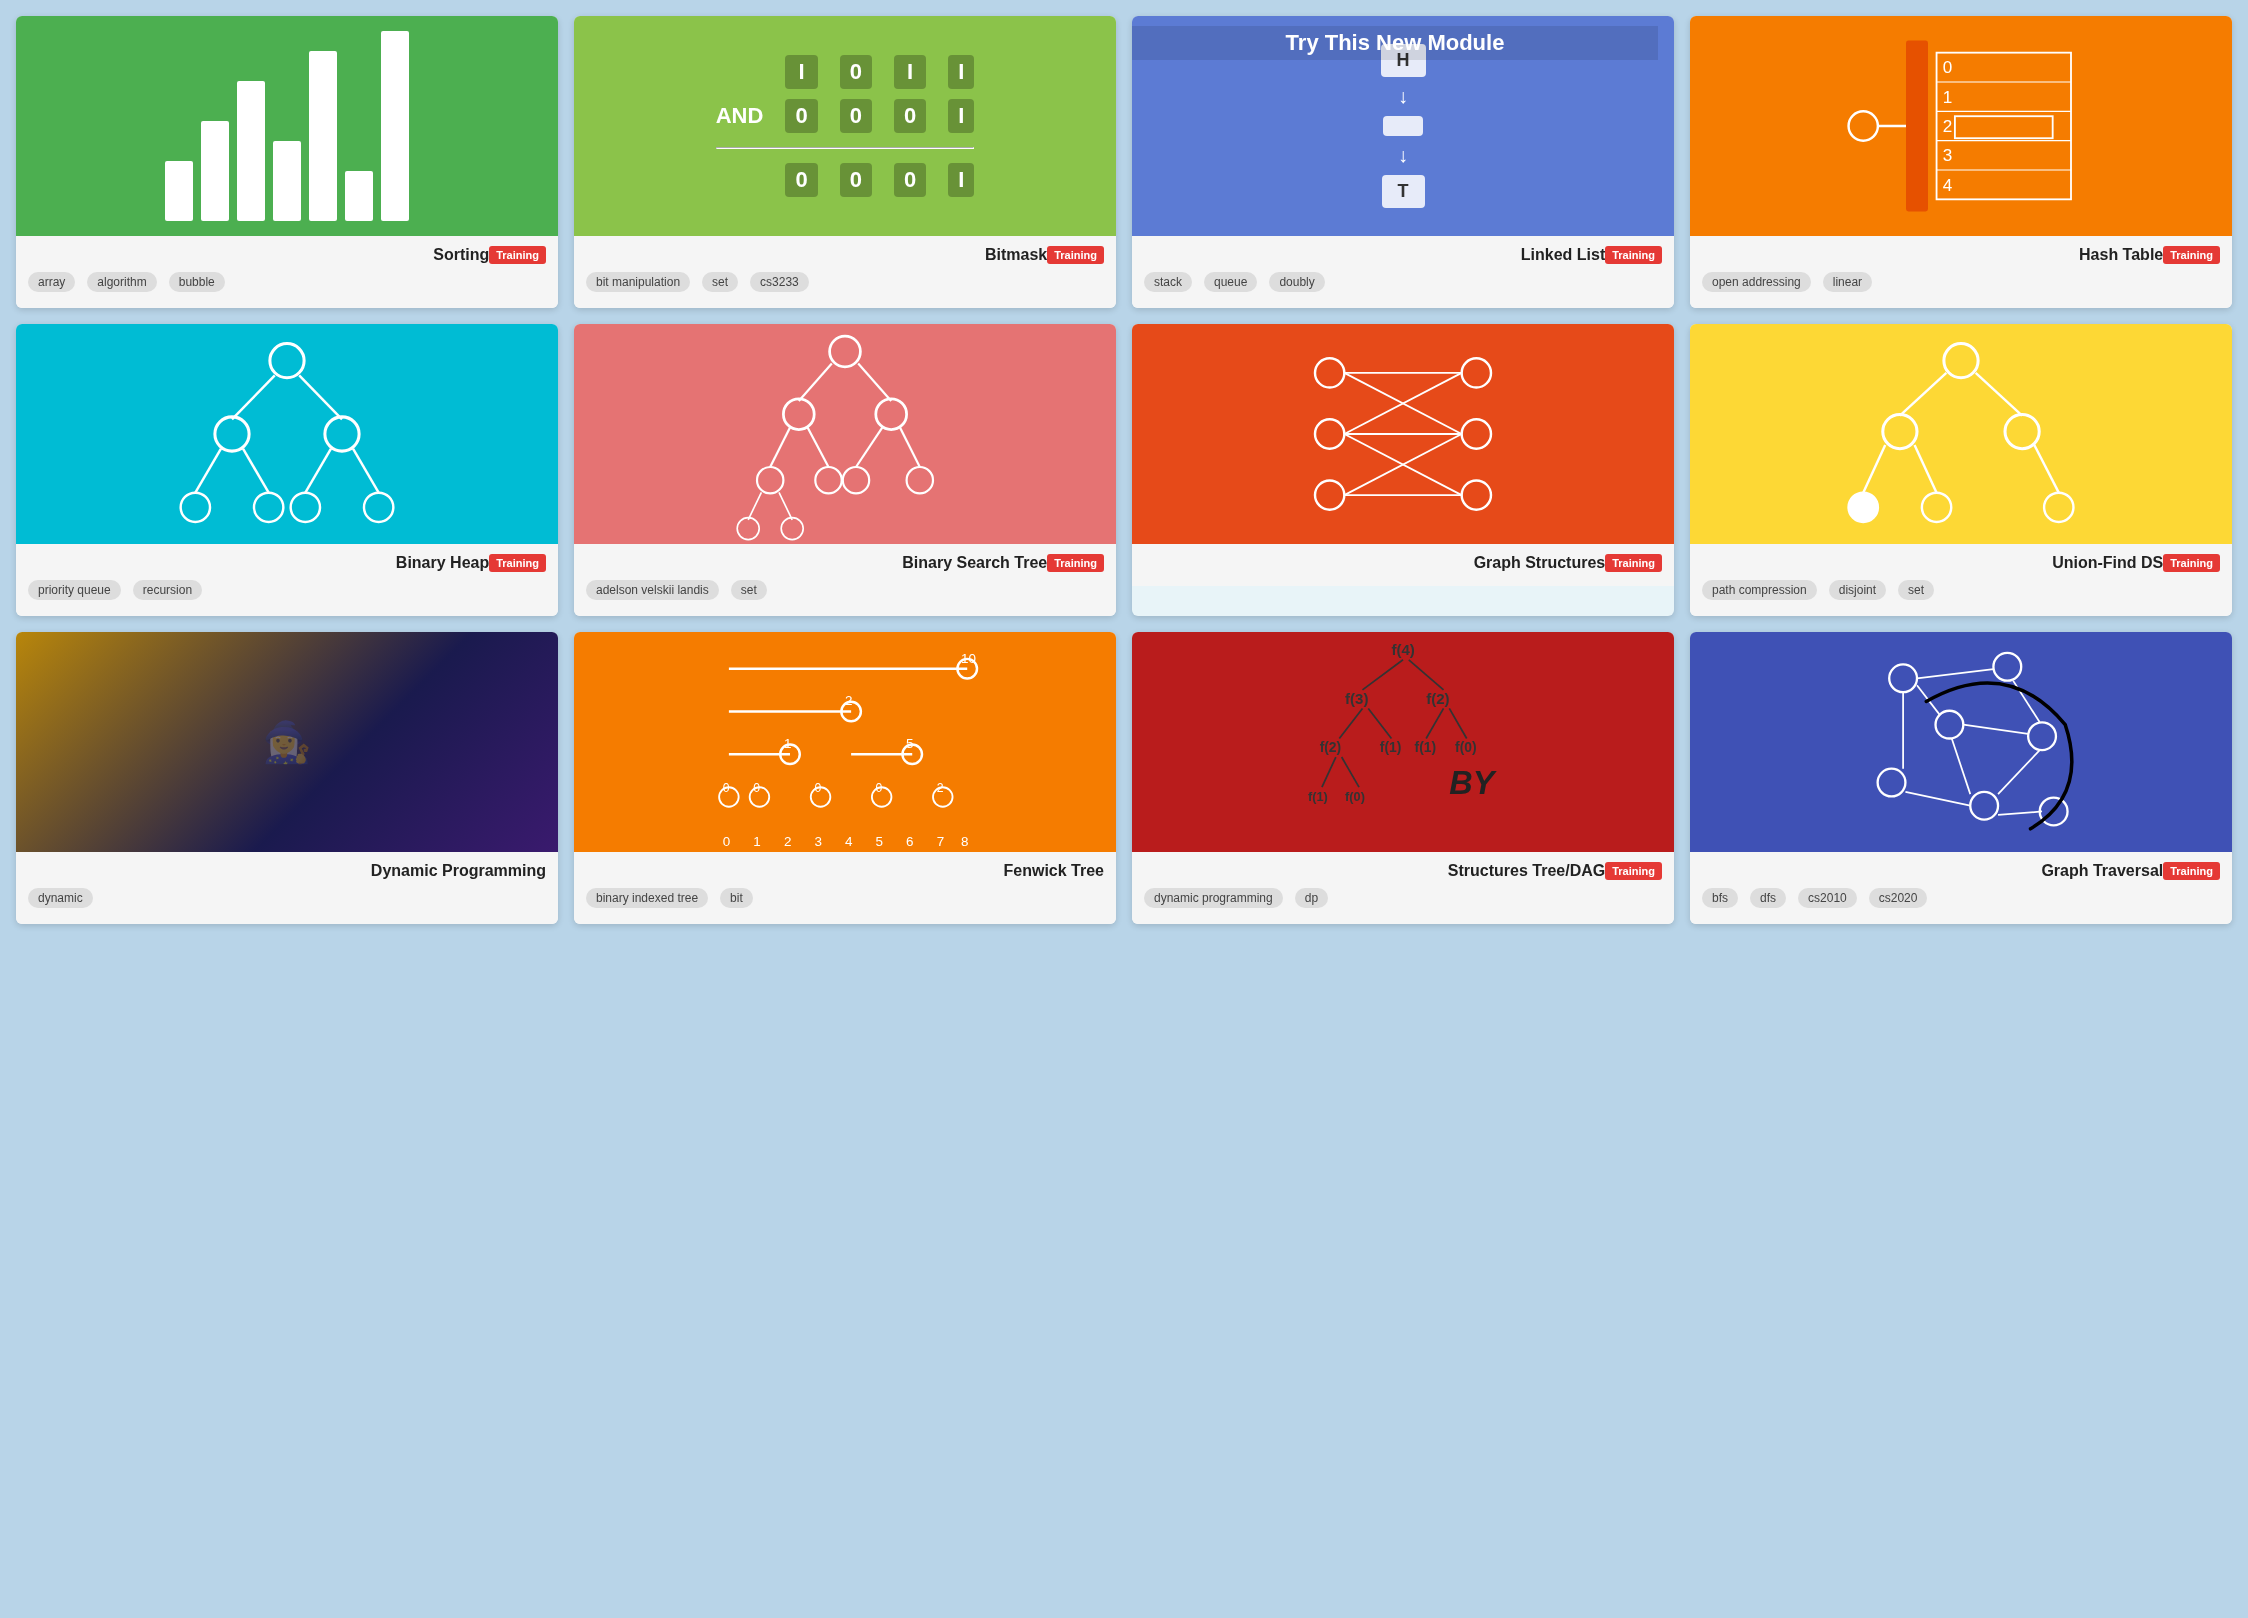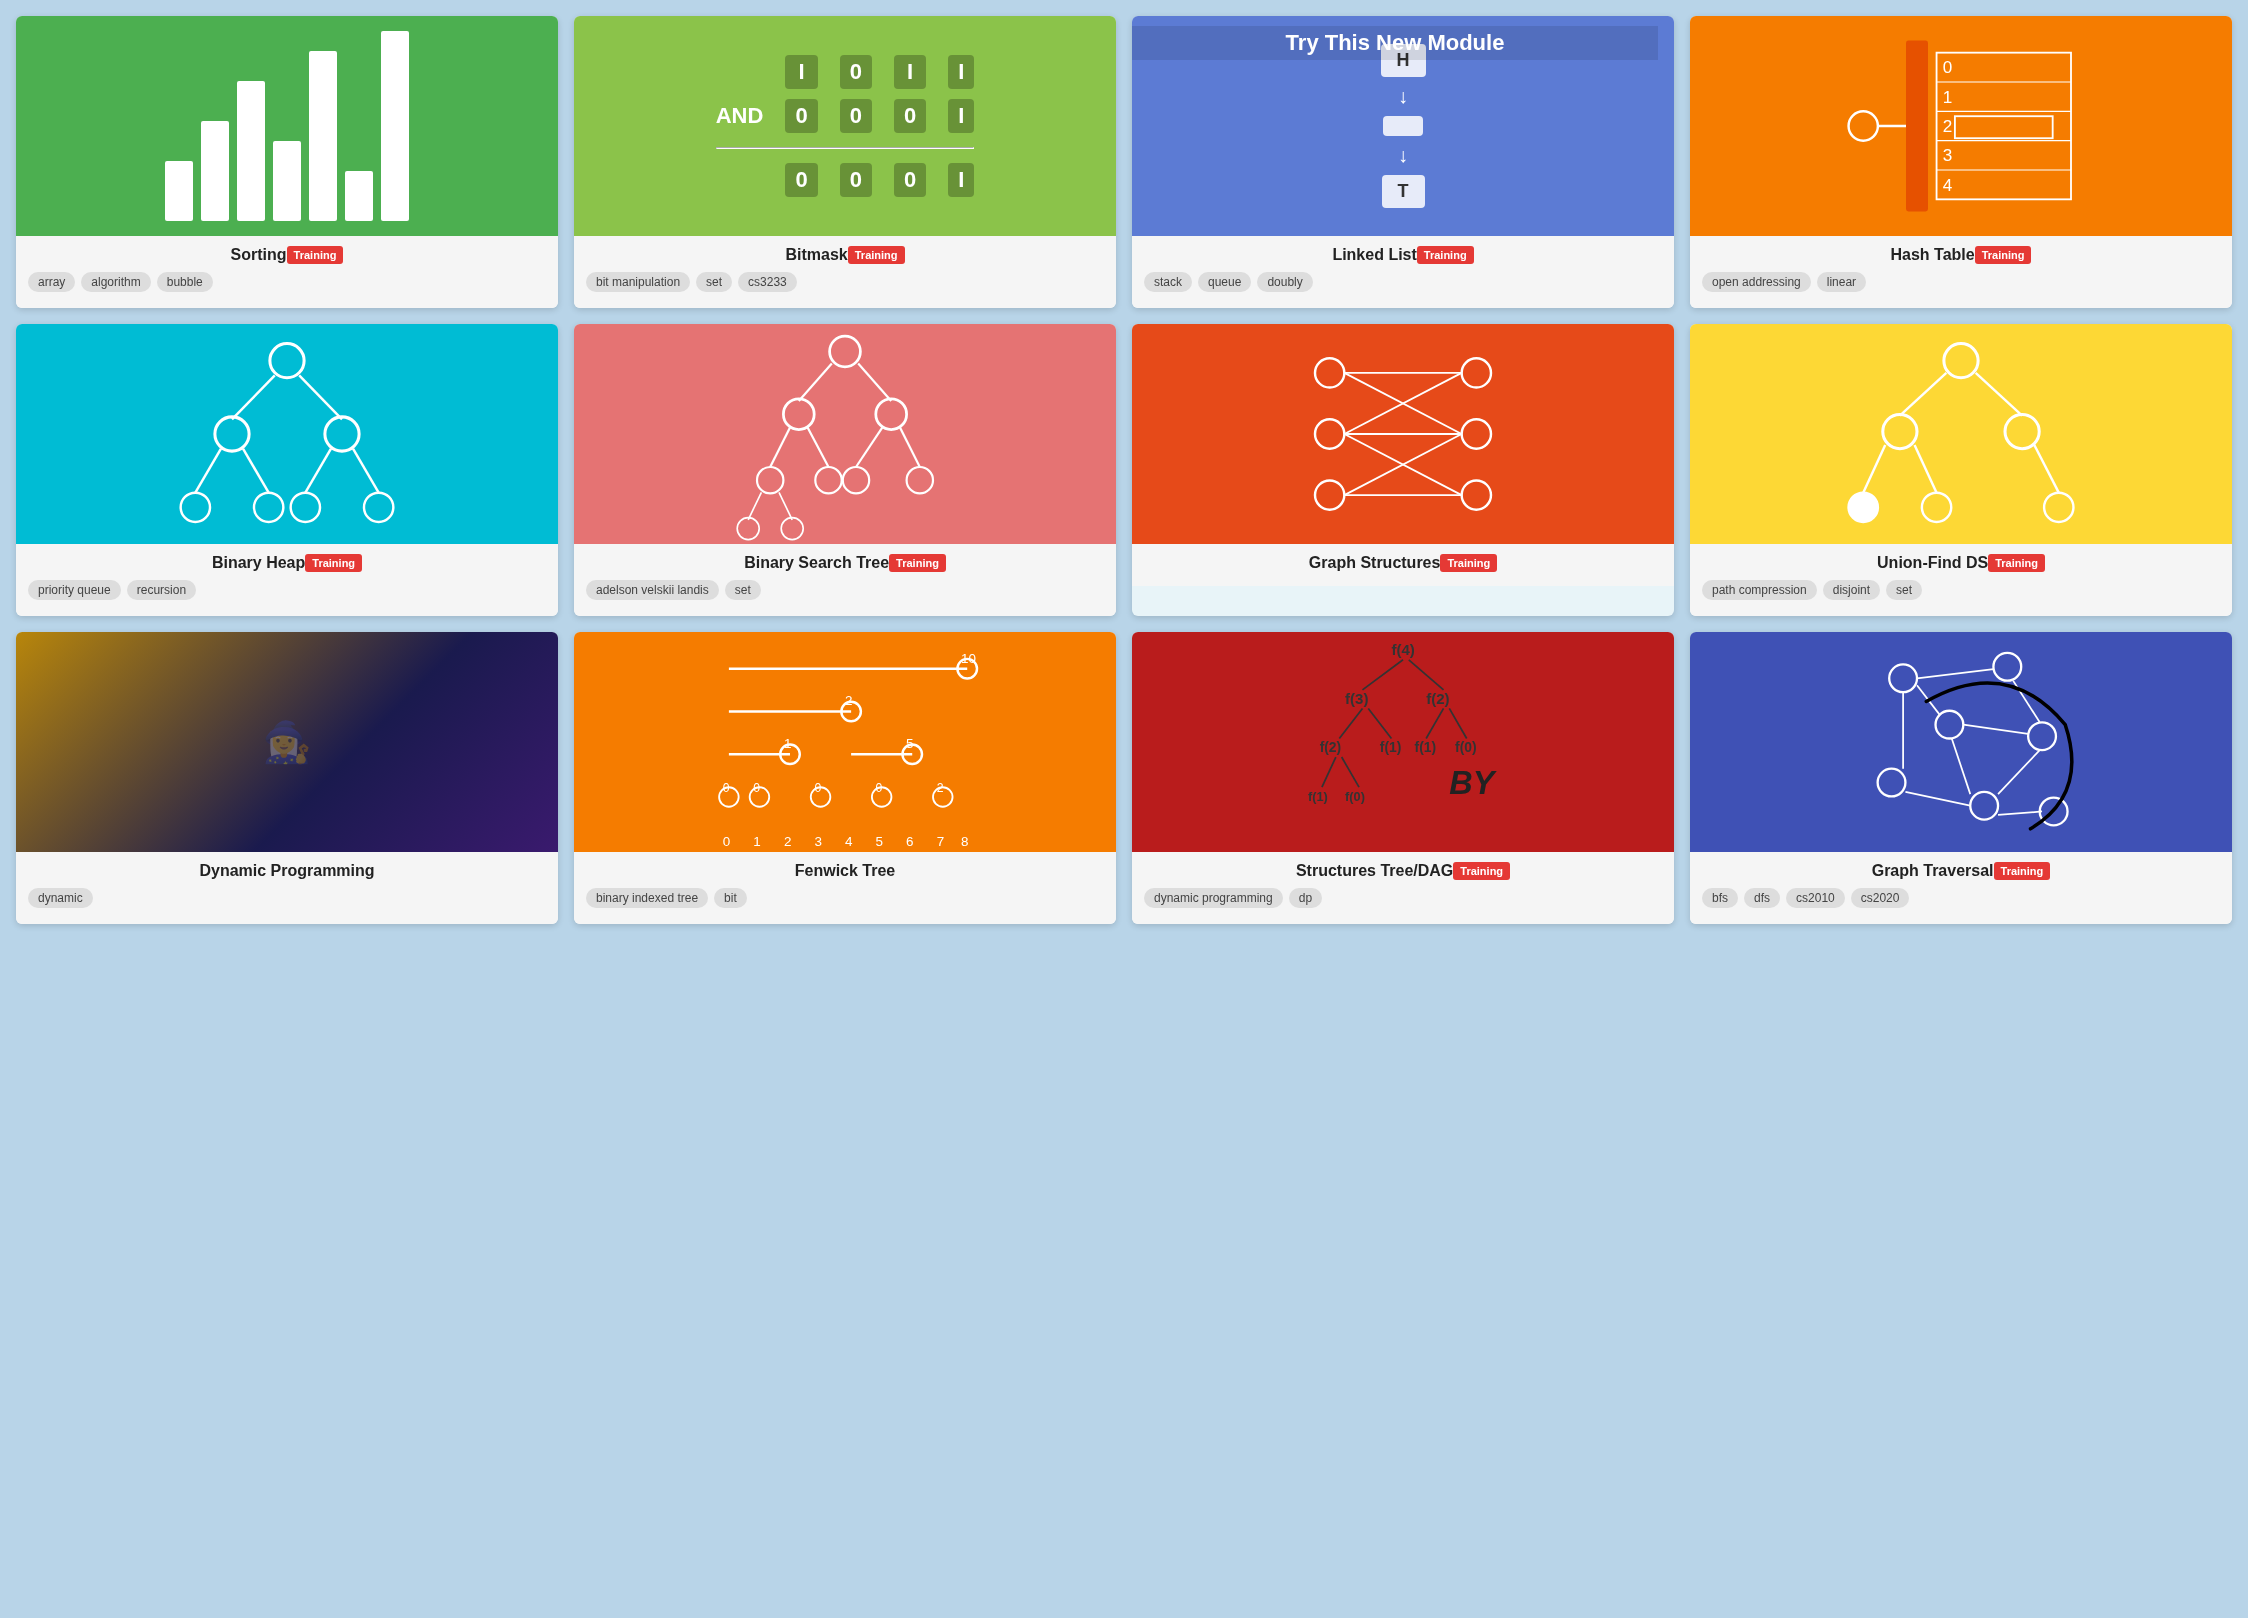--- a/index.html
+++ b/index.html
@@ -28,40 +28,40 @@
       position: relative;
       overflow: hidden;
     }
     .card-info {
       padding: 10px 12px 6px;
       background: #f5f5f5;
     }
     .card-title-row {
       display: flex;
       align-items: center;
-      justify-content: center;
+      justify-content: flex-end;
       margin-bottom: 8px;
     }
     .card-title {
       font-size: 16px;
       font-weight: bold;
       color: #222;
     }
     .badge-training {
       background: #e53935;
       color: white;
       font-size: 11px;
       font-weight: bold;
       padding: 3px 7px;
       border-radius: 3px;
     }
     .tags {
       display: flex;
       flex-wrap: wrap;
-      gap: 6px;
+      gap: 12px;
       padding-bottom: 10px;
     }
     .tag {
       background: #ddd;
       border-radius: 12px;
       font-size: 12px;
       padding: 3px 10px;
       color: #444;
     }
 

